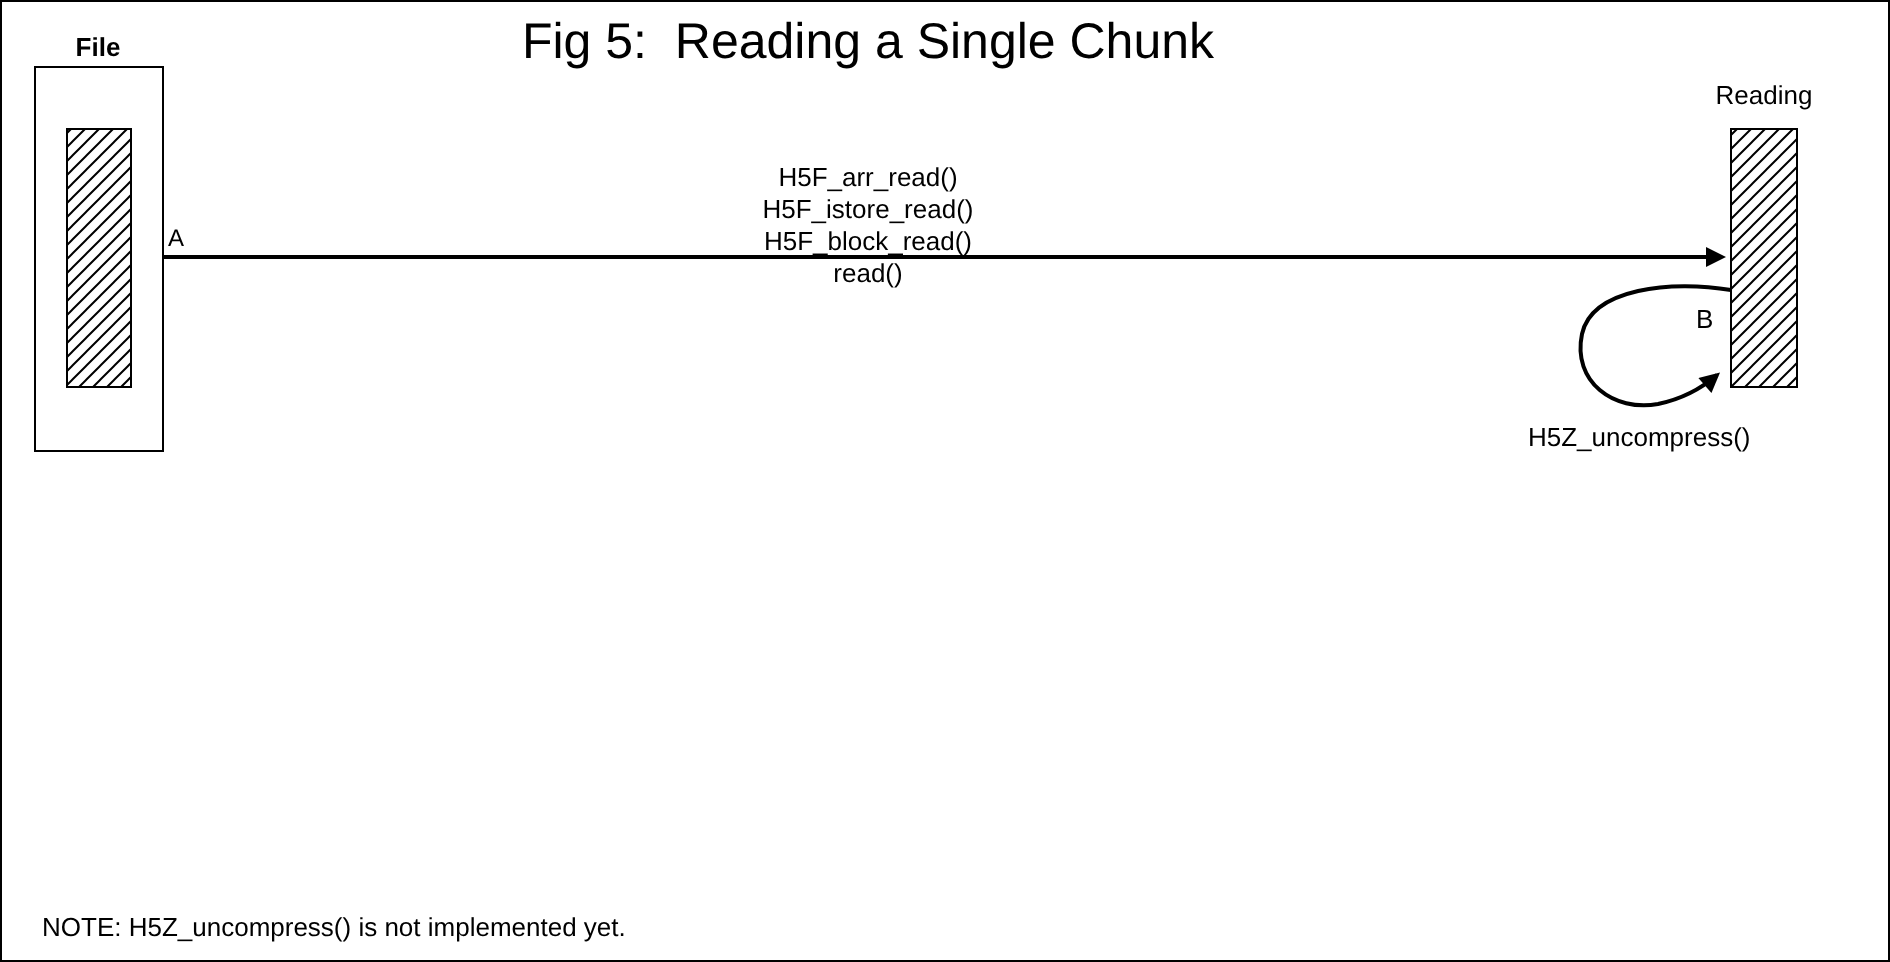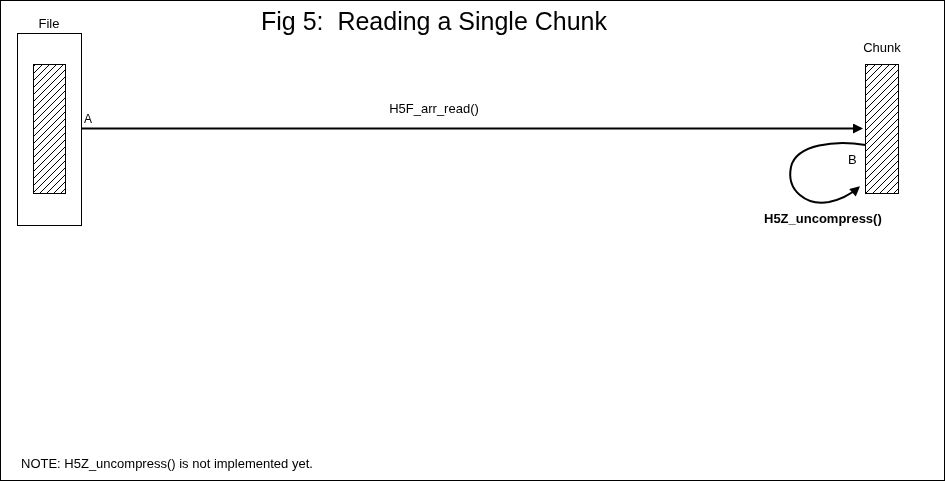--- a/index.html
+++ b/index.html
@@ -28,40 +28,39 @@
     white-space: pre;
     line-height: 1;
   }
   .title {
     top: 8px;
     left: 433px;
     transform: translateX(-50%);
     font-size: 25px;
   }
   .box-label { font-size: 13px; transform: translateX(-50%); }
-  .file-label { left: 48px; top: 16px; }
+  .file-label { left: 48px; top: 16px; font-weight: bold; }
   .buffer-label { left: 881px; top: 40px; }
   .point-label { font-size: 12px; }
   .label-a { left: 83px; top: 112px; }
   .label-b { left: 847px; top: 152px; font-size: 13px; }
   .call-stack {
     position: absolute;
     left: 433px;
     top: 80px;
     transform: translateX(-50%);
     text-align: center;
   }
   .call-stack .row {
     font-size: 13px;
     line-height: 16px;
     height: 16px;
     white-space: nowrap;
-    margin-top: 20px;
   }
-  .h5z-label { left: 763px; top: 211px; font-size: 13px; font-weight: bold; }
+  .h5z-label { left: 763px; top: 211px; font-size: 13px; }
   .note { left: 20px; top: 456px; font-size: 13px; }
 </style>
 </head>
 <body>
 
 <div class="canvas">
 
   <svg class="shapes" viewBox="0 0 945 481" xmlns="http://www.w3.org/2000/svg">
     <defs>
       <pattern id="hatch" width="7" height="7" patternUnits="userSpaceOnUse">
@@ -83,27 +82,30 @@
     <path d="M 864.5 144
              C 835 139, 795 143, 790 166
              C 785 190, 806 205, 828 201
              C 840 198.5, 850 193, 857.5 186.5" fill="none" stroke="#000" stroke-width="2" marker-end="url(#arrowhead)"></path>
   </svg>
 
   <div class="txt title">Fig 5:  Reading a Single Chunk</div>
 
   <div class="txt box-label file-label">File</div>
 
-  <div class="txt box-label buffer-label">Chunk</div>
+  <div class="txt box-label buffer-label">Reading</div>
 
   <div class="txt point-label label-a">A</div>
 
   <div class="txt point-label label-b">B</div>
 
   <div class="call-stack">
     <div class="row">H5F_arr_read()</div>
+    <div class="row">H5F_istore_read()</div>
+    <div class="row">H5F_block_read()</div>
+    <div class="row">read()</div>
   </div>
 
   <div class="txt h5z-label">H5Z_uncompress()</div>
 
   <div class="txt note">NOTE: H5Z_uncompress() is not implemented yet.</div>
 
 </div>
 
 </body></html>

